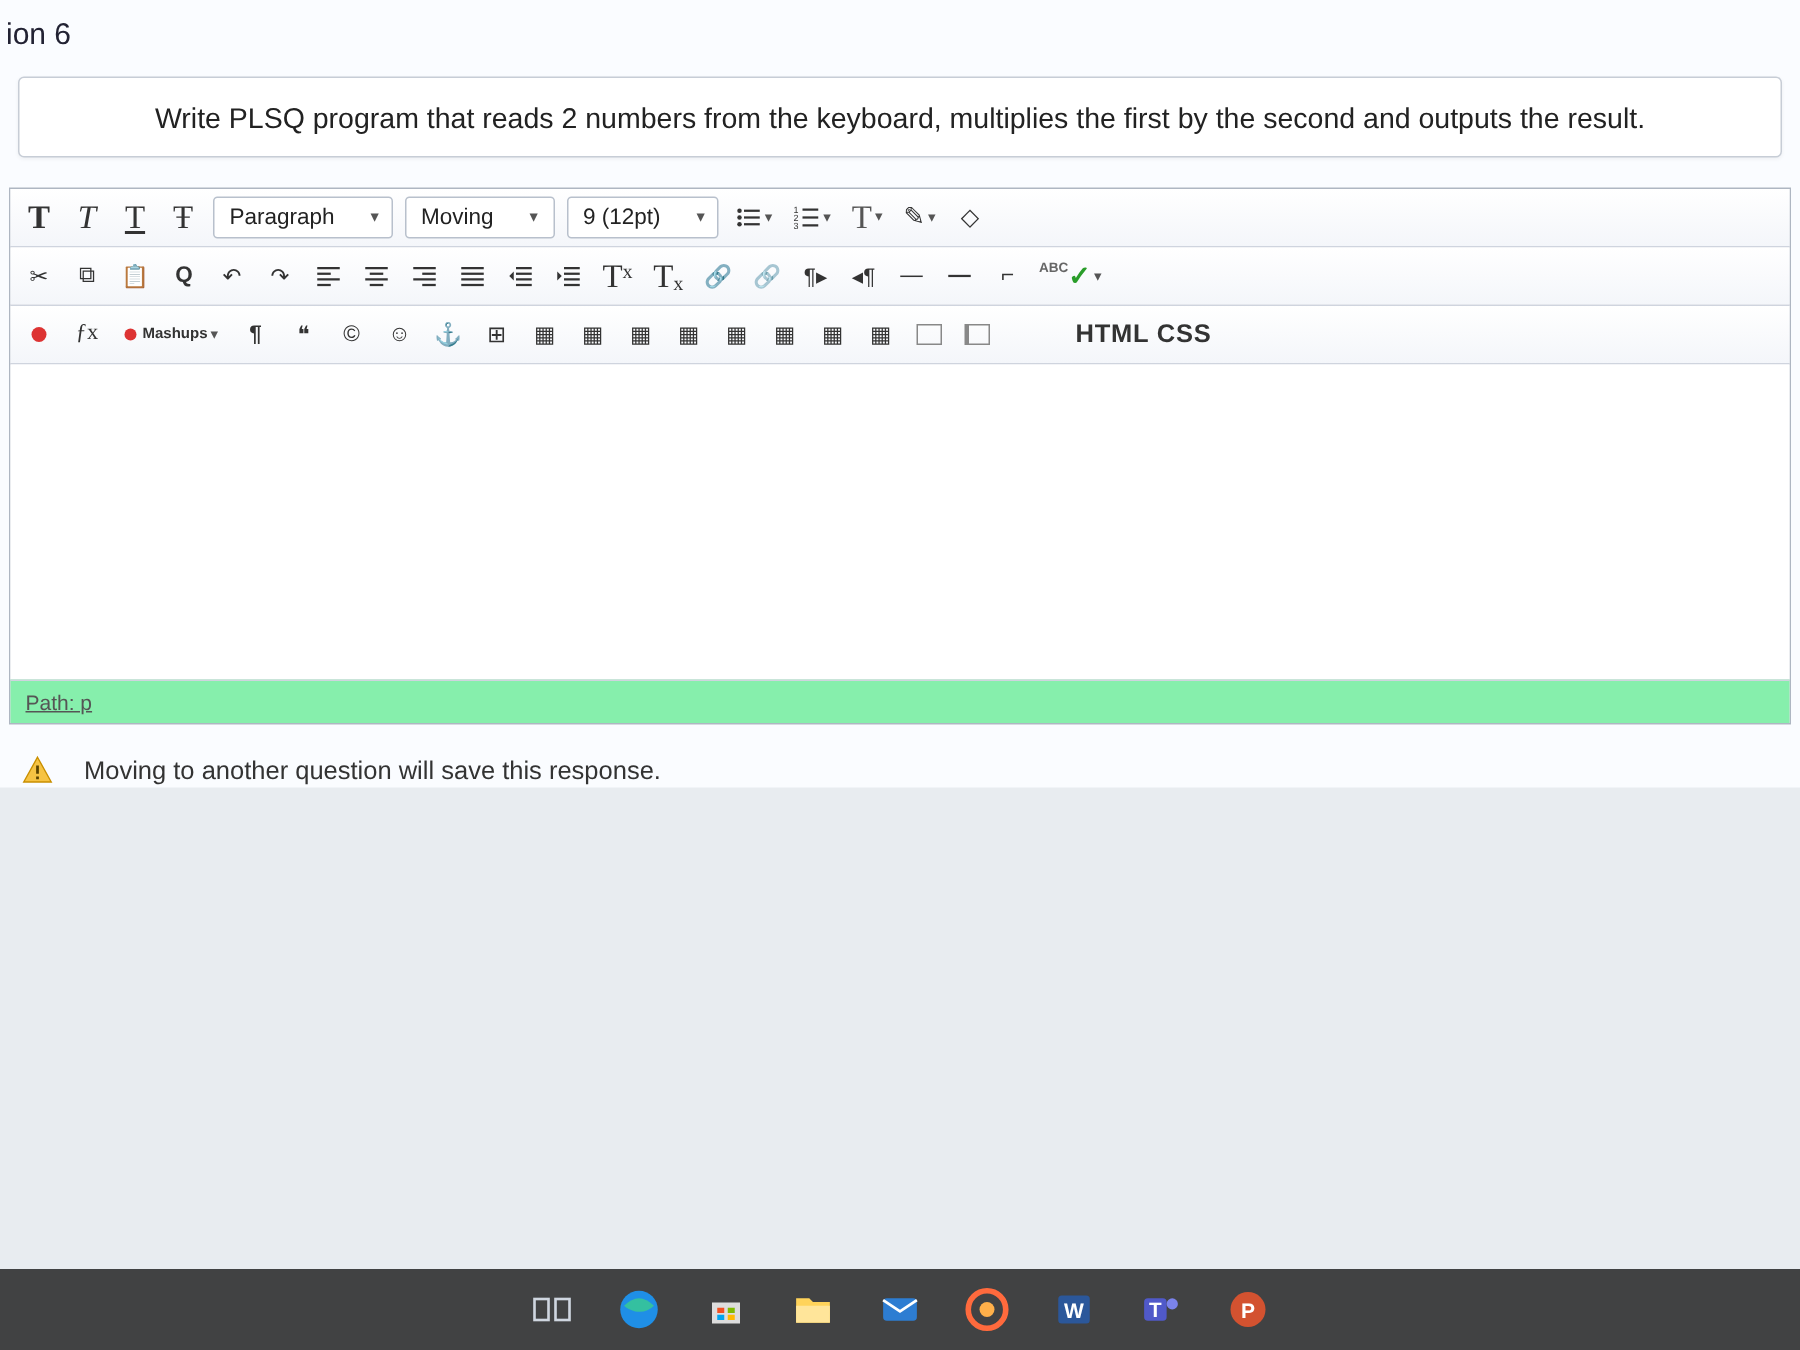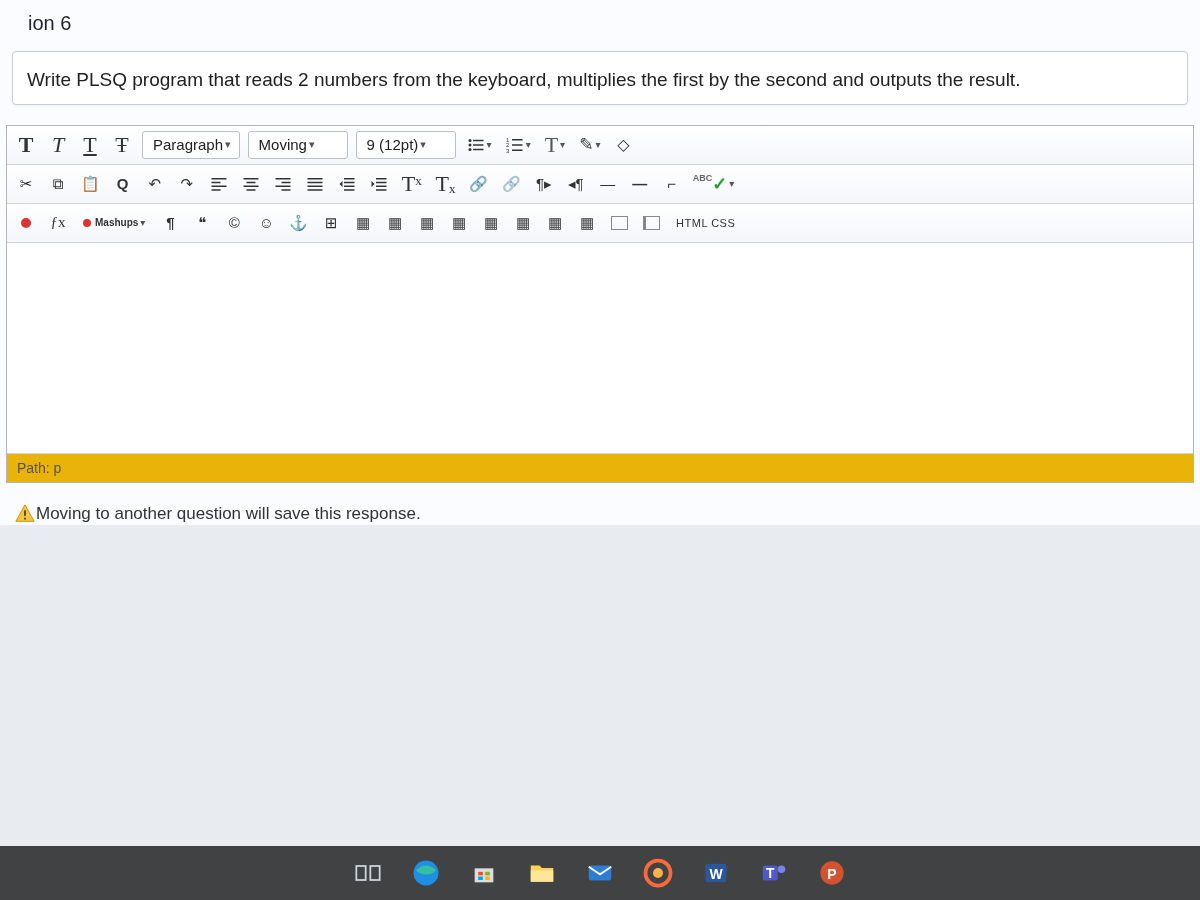--- a/index.html
+++ b/index.html
@@ -15,34 +15,34 @@
   }
   .page {
     background: #fafcff;
     padding: 0;
   }
   .question-header {
     font-size: 20px;
     color: #223;
     padding: 12px 0 10px 4px;
     font-weight: 400;
-    margin-left: 24px;
   }
   .question-card {
     margin: 6px 12px 0 12px;
     border: 1px solid #c7cdd6;
     border-radius: 4px;
     background: #fff;
     padding: 14px 14px 10px 14px;
     box-shadow: 0 1px 3px rgba(0,0,0,0.06);
   }
   .question-text {
     font-size: 19px;
     color: #222;
     line-height: 1.45;
+    text-align: center;
   }
   .editor {
     margin: 20px 6px 0 6px;
     border: 1px solid #aeb6c2;
     background: #fff;
   }
   .toolbar {
     display: flex;
     flex-wrap: wrap;
     align-items: center;
@@ -72,45 +72,46 @@
     border-radius: 3px;
     background: #fff;
     height: 28px;
     display: inline-flex;
     align-items: center;
     padding: 0 8px 0 10px;
     margin: 1px 3px;
     color: #222;
     font-size: 15px;
     cursor: pointer;
-    gap: 2px;
+    gap: 24px;
   }
   .sel .chev { font-size: 11px; color:#555; }
   .icon-svg { width:18px; height:18px; display:block; }
   .toolbar-row2, .toolbar-row3 {
     display:flex; flex-wrap:wrap; align-items:center; padding:4px;
     border-bottom:1px solid #cfd4de;
     background: linear-gradient(#fff,#f4f6fa);
     gap:2px;
   }
   .editor-body {
     min-height: 210px;
     background:#fff;
   }
   .path-bar {
     border-top:1px solid #cfd4de;
-    background:#eab308;
+    background:#86efac;
     font-size:14px;
     color:#555;
     padding:6px 10px;
+    text-decoration:underline;
   }
   .warning-row {
     display:flex;
     align-items:center;
-    gap:0;
+    gap:20px;
     padding: 20px 0 0 14px;
     font-size:17px;
     color:#333;
   }
   .warn-icon {
     width:22px; height:22px; color:#e0a000;
   }
   .taskbar {
     position:absolute;
     left:0; right:0; bottom:0;
@@ -123,21 +124,21 @@
   }
   .task-icon {
     width:36px; height:36px;
     display:flex; align-items:center; justify-content:center;
     border-radius:4px;
     cursor:pointer;
   }
   .mashups-label {
     font-size:10px; font-weight:bold; color:#333;
   }
-  .small-text { font-size:11px; font-weight:normal; color:#333; letter-spacing:0.5px; }
+  .small-text { font-size:17px; font-weight:bold; color:#333; letter-spacing:0.5px;margin-left:41px; }
   .abc-badge {
     font-size:9px; font-weight:bold; color:#666;
     position:relative; top:-6px;
   }
   .green-check { color:#2a9d2a; font-weight:bold; font-size:18px; }
   .boxed { border:1px solid #888; width:17px; height:14px; display:inline-block; }
   .tiny-dd { font-size:10px; color:#555; margin-left:2px; }
   .Tserif { font-family: Georgia, 'Times New Roman', serif; font-size:22px; line-height:1; }
   .red-dot { width:8px;height:8px;border-radius:50%;background:#d33; display:inline-block; margin-right:4px;}
   .play-dot { width:10px;height:10px;border-radius:50%;background:#d33; display:inline-block;}

